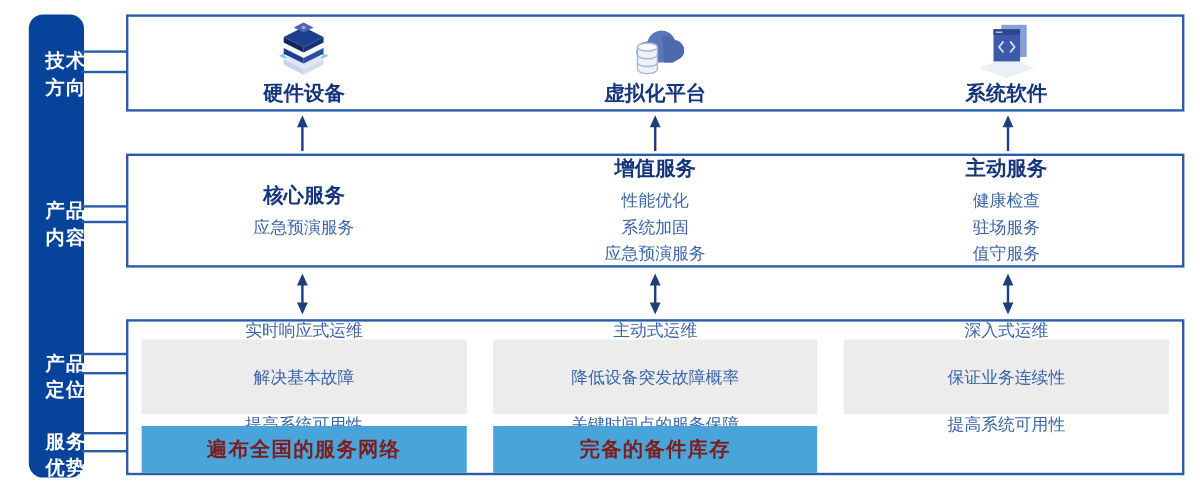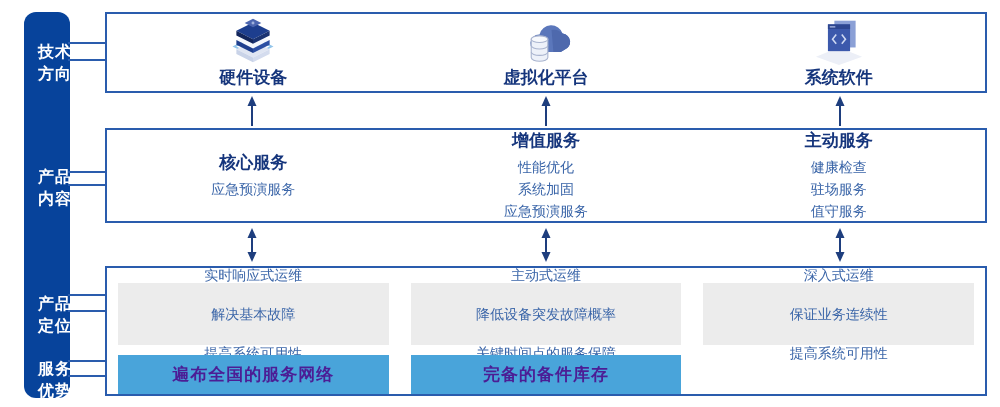--- a/index.html
+++ b/index.html
@@ -35,21 +35,21 @@
   
   .svc-title{font-size:17px;font-weight:bold;color:#15357c;margin-bottom:4px;}
   .svc-item{font-size:14px;color:#3a65a8;line-height:22px;}
 
   
   .bcol{flex:1;display:flex;flex-direction:column;align-items:stretch;padding:0 11px;min-width:0;}
   .pos-panel{margin-top:15px;height:62px;background:#ececec;display:flex;flex-direction:column;
     align-items:center;justify-content:center;gap:18px;}
   .pos-line{font-size:14px;color:#3a65a8;line-height:21px;}
   .adv-bar{margin-top:10px;height:50px;background:#49a4da;display:flex;align-items:center;
-    justify-content:center;color:#4c1d95;font-size:17px;font-weight:bold;letter-spacing:1px;}
+    justify-content:center;color:#7f1d1d;font-size:17px;font-weight:bold;letter-spacing:1px;}
 
   
   .arrow{position:absolute;}
   .a-x1{left:245px;} .a-x2{left:539px;} .a-x3{left:833px;}
   .a-up{top:96px;} .a-dbl{top:228px;}
 </style>
 </head>
 <body>
 
 <div class="stage">

